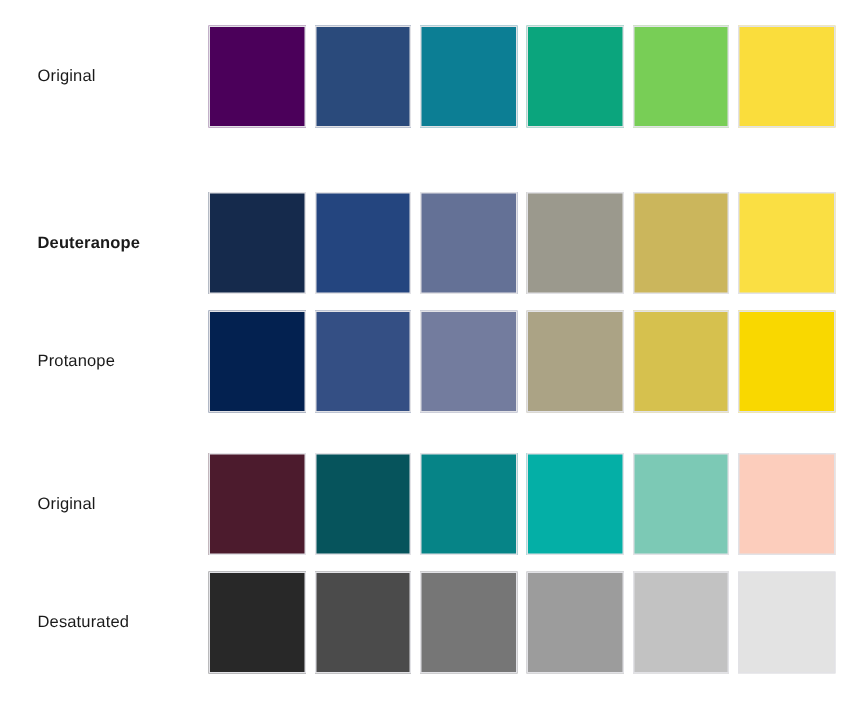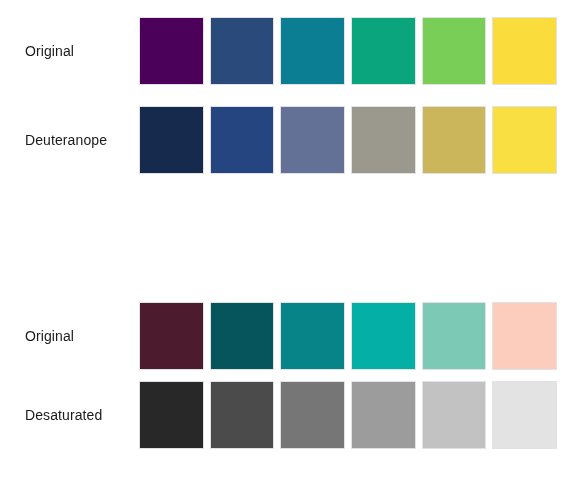--- a/index.html
+++ b/index.html
@@ -30,21 +30,21 @@
   }
   .row-label {
     position: absolute;
     left: 25px;
     top: 0;
     height: 72px;
     width: 105px;
     display: flex;
     align-items: center;
     justify-content: flex-start;
-    font-size: 14px;
+    font-size: 11px;
     color: #1a1a1a;
     letter-spacing: 0.1px;
     white-space: nowrap;
     line-height: 1;
   }
   .swatch-strip {
     position: absolute;
     left: 136px;
     top: 0;
     width: 424px;
@@ -88,21 +88,21 @@
         </div>
       <div class="swatch-cell">
           <div class="swatch" style="background-color: rgb(120, 206, 86); border-color: rgb(226, 226, 230);"></div>
         </div>
       <div class="swatch-cell">
           <div class="swatch" style="background-color: rgb(250, 221, 60); border-color: rgb(226, 226, 230);"></div>
         </div>
     </div>
   </div>
 
-  <div class="palette-row" style="top:104px;">
+  <div class="palette-row" style="top:126px;font-weight:bold;">
     <div class="row-label">Deuteranope</div>
     <div class="swatch-strip">
       <div class="swatch-cell">
           <div class="swatch" style="background-color: rgb(21, 42, 76); border-color: rgb(226, 226, 230);"></div>
         </div>
       <div class="swatch-cell">
           <div class="swatch" style="background-color: rgb(36, 69, 127); border-color: rgb(226, 226, 230);"></div>
         </div>
       <div class="swatch-cell">
           <div class="swatch" style="background-color: rgb(100, 113, 150); border-color: rgb(226, 226, 230);"></div>
@@ -112,20 +112,43 @@
         </div>
       <div class="swatch-cell">
           <div class="swatch" style="background-color: rgb(203, 182, 92); border-color: rgb(226, 226, 230);"></div>
         </div>
       <div class="swatch-cell">
           <div class="swatch" style="background-color: rgb(250, 223, 67); border-color: rgb(226, 226, 230);"></div>
         </div>
     </div>
   </div>
 
+  <div class="palette-row" style="top:205px;">
+    <div class="row-label">Protanope</div>
+    <div class="swatch-strip">
+      <div class="swatch-cell">
+          <div class="swatch" style="background-color: rgb(3, 33, 80); border-color: rgb(226, 226, 230);"></div>
+        </div>
+      <div class="swatch-cell">
+          <div class="swatch" style="background-color: rgb(52, 79, 132); border-color: rgb(226, 226, 230);"></div>
+        </div>
+      <div class="swatch-cell">
+          <div class="swatch" style="background-color: rgb(115, 124, 158); border-color: rgb(226, 226, 230);"></div>
+        </div>
+      <div class="swatch-cell">
+          <div class="swatch" style="background-color: rgb(171, 163, 133); border-color: rgb(226, 226, 230);"></div>
+        </div>
+      <div class="swatch-cell">
+          <div class="swatch" style="background-color: rgb(214, 193, 78); border-color: rgb(226, 226, 230);"></div>
+        </div>
+      <div class="swatch-cell">
+          <div class="swatch" style="background-color: rgb(249, 216, 0); border-color: rgb(226, 226, 230);"></div>
+        </div>
+    </div>
+  </div>
 
   <div class="palette-row" style="top:300px;">
     <div class="row-label">Original</div>
     <div class="swatch-strip">
       <div class="swatch-cell">
           <div class="swatch" style="background-color: rgb(76, 27, 45); border-color: rgb(226, 226, 230);"></div>
         </div>
       <div class="swatch-cell">
           <div class="swatch" style="background-color: rgb(6, 84, 92); border-color: rgb(226, 226, 230);"></div>
         </div>

